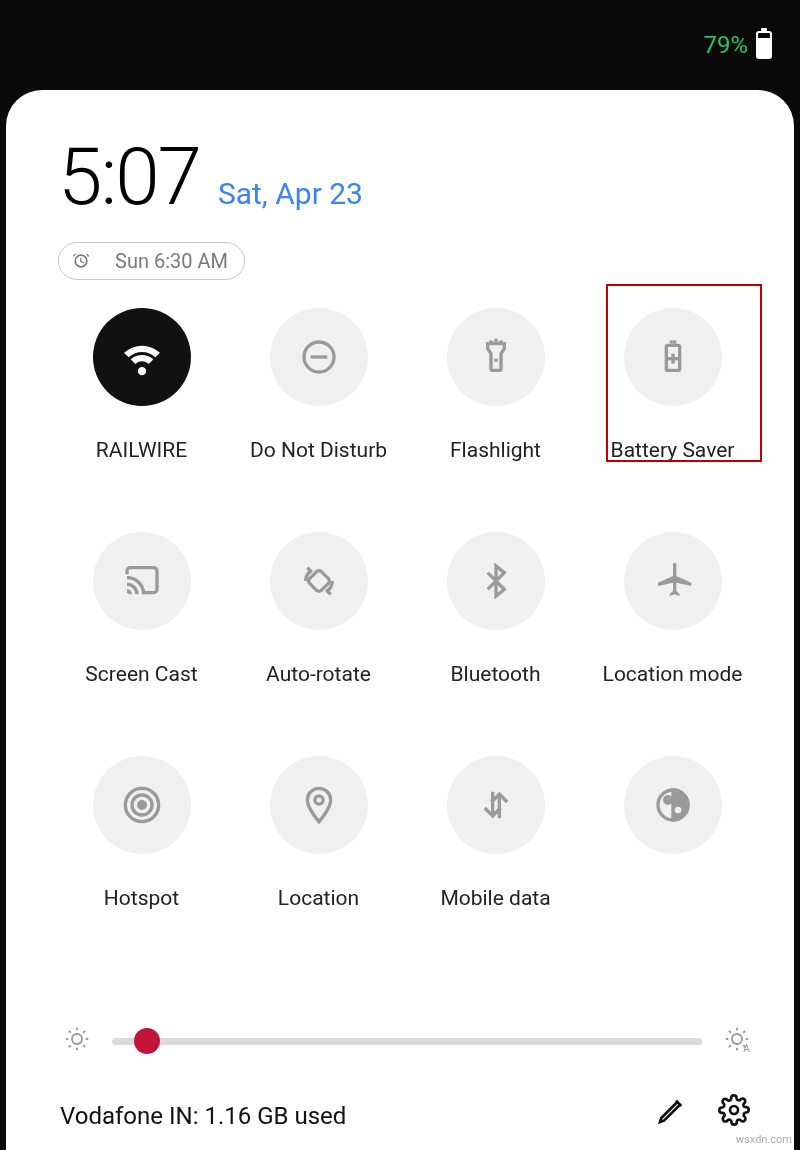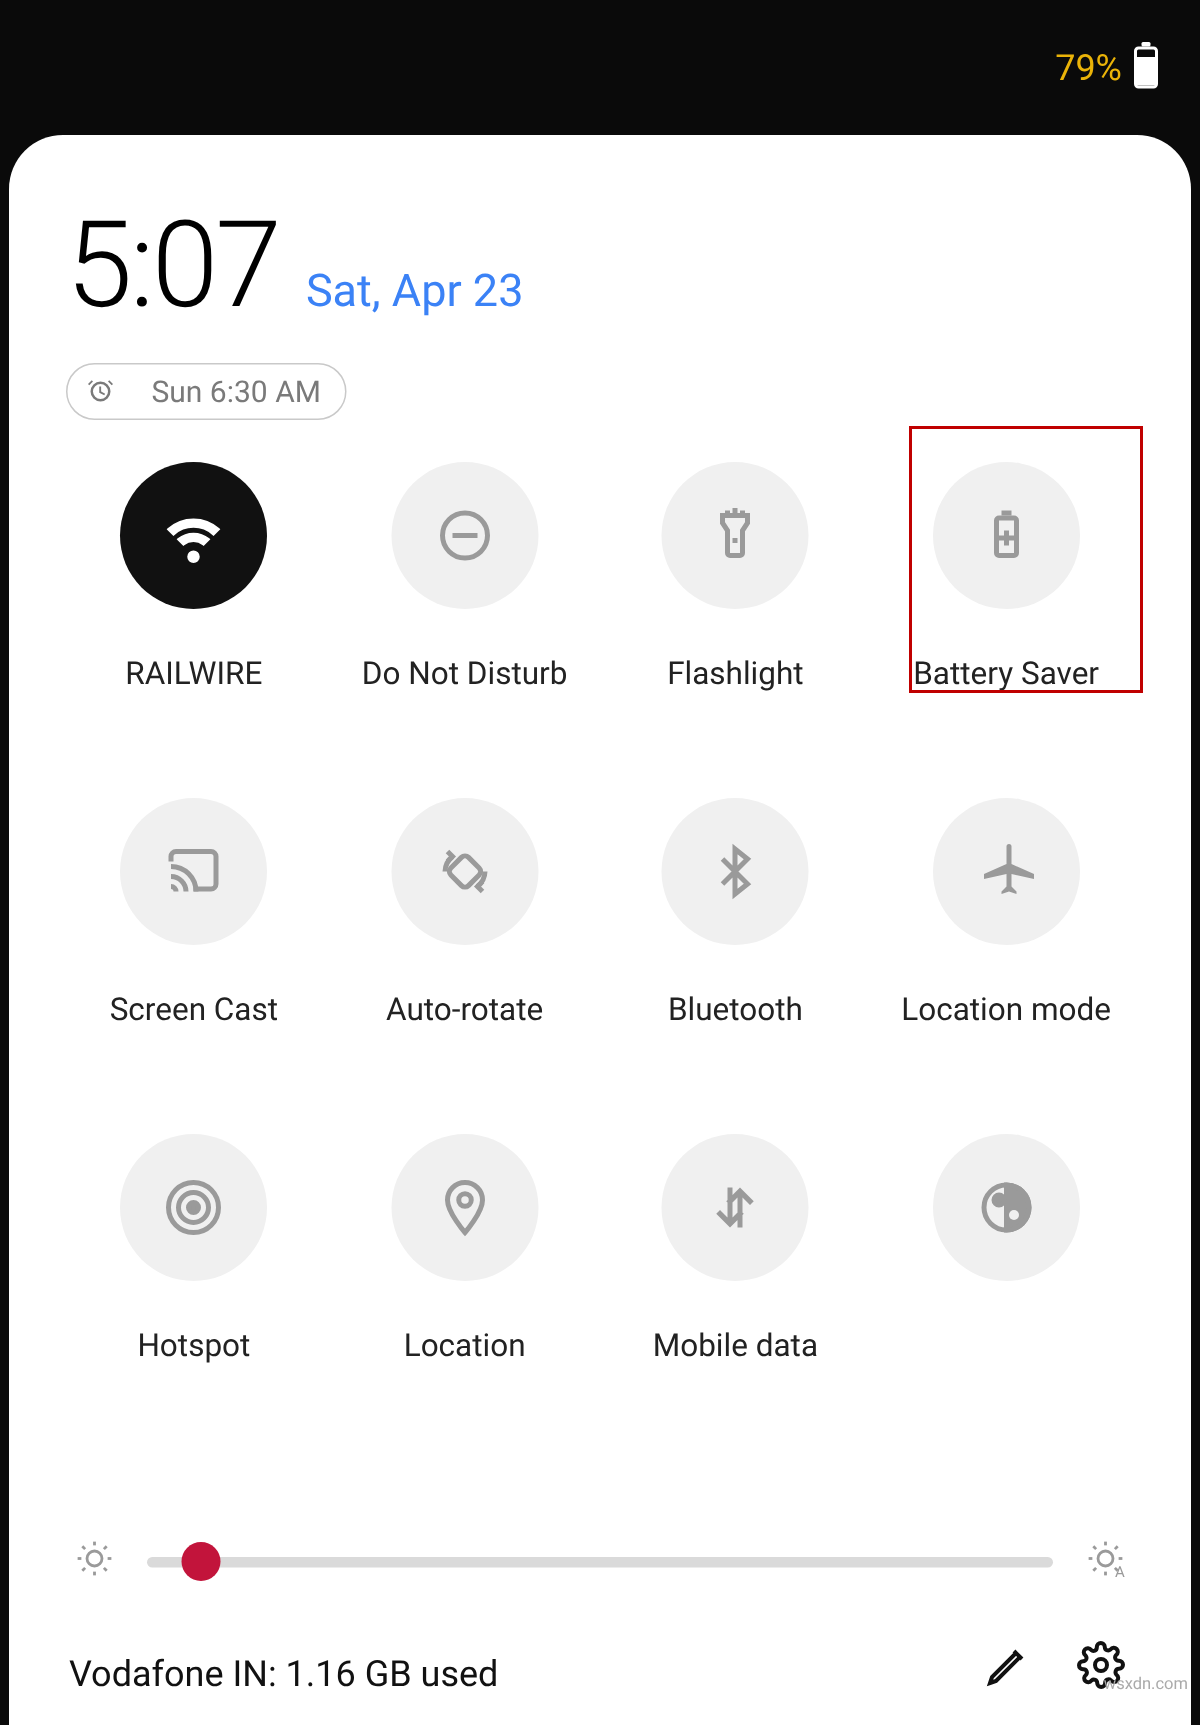--- a/index.html
+++ b/index.html
@@ -10,21 +10,21 @@
     font-family: -apple-system, BlinkMacSystemFont, "Segoe UI", Roboto, Helvetica, Arial, sans-serif;
     overflow: hidden;
     position: relative;
   }
   .status-bar {
     height: 90px;
     display: flex;
     align-items: center;
     justify-content: flex-end;
     padding: 0 28px;
-    color: #eab308;
+    color: #22c55e;
     font-size: 24px;
     gap: 8px;
   }
   .battery-icon {
     width: 16px;
     height: 28px;
     border: 2px solid #fff;
     border-radius: 3px;
     position: relative;
     background: linear-gradient(to top, #fff 79%, transparent 79%);
@@ -40,21 +40,21 @@
     border-radius: 1px;
   }
   .panel {
     position: absolute;
     top: 90px;
     left: 6px;
     right: 6px;
     bottom: 0;
     background: #fff;
     border-radius: 36px 36px 0 0;
-    padding: 40px 38px 20px 38px;
+    padding: 40px 38px 20px 52px;
     display: flex;
     flex-direction: column;
   }
   .clock-row {
     display: flex;
     align-items: baseline;
     gap: 18px;
   }
   .clock-time {
     font-size: 80px;
@@ -159,21 +159,21 @@
     height: 40px;
     display: flex;
     align-items: center;
     justify-content: center;
     margin-left: 22px;
     cursor: pointer;
   }
   .bottom-icon svg { width: 32px; height: 32px; }
   .watermark {
     position: absolute;
-    bottom: 21px;
+    bottom: 4px;
     right: 8px;
     font-size: 11px;
     color: #aaa;
   }
 </style>
 </head>
 <body>
 
 <div class="status-bar">
   <span>79%</span>

